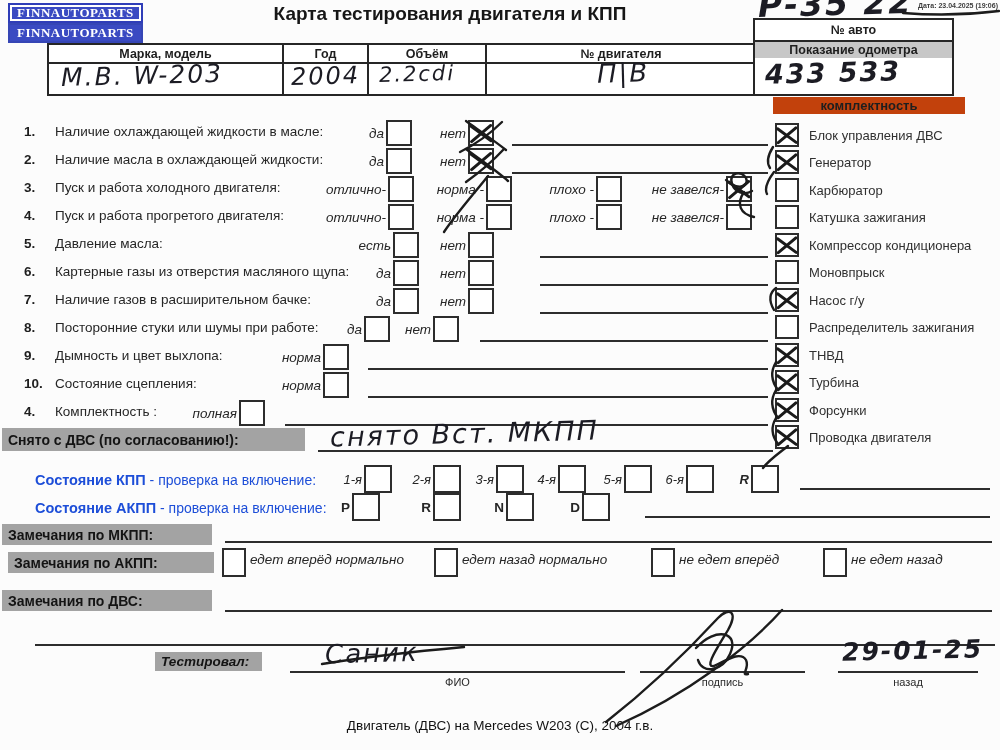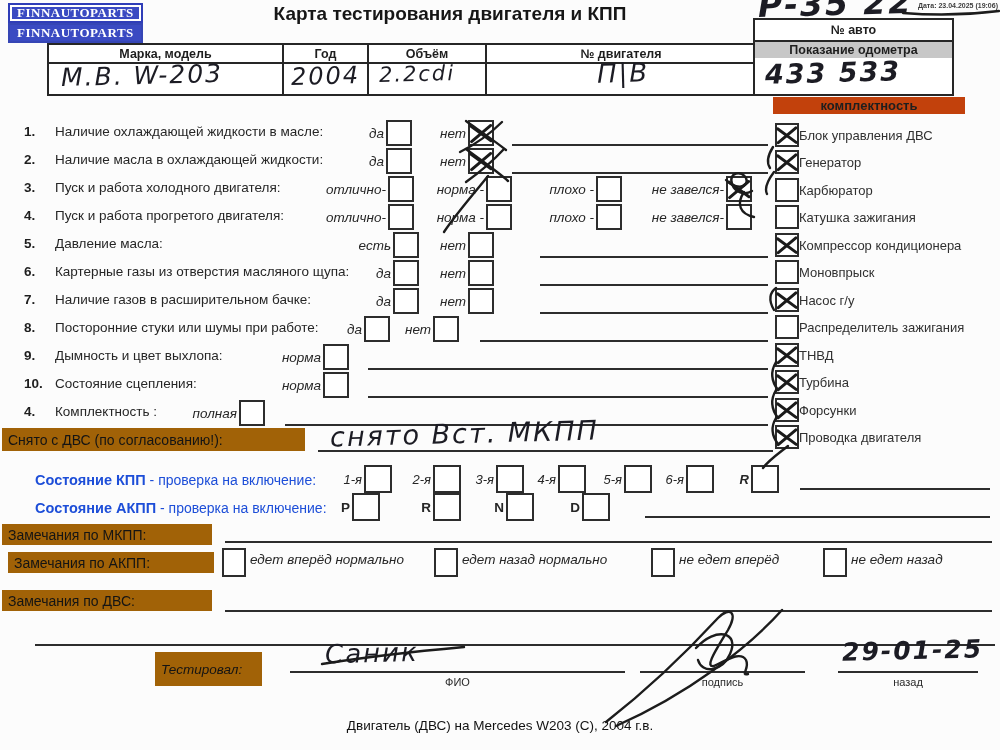--- a/index.html
+++ b/index.html
@@ -46,27 +46,27 @@
   .q-num{position:absolute;left:24px;top:4px;font-weight:bold;font-size:13.5px;}
   .q-label{position:absolute;left:55px;top:4px;font-size:13.5px;color:#262626;}
   .opt{position:absolute;top:0;height:26px;display:flex;align-items:center;justify-content:flex-end;gap:2px;}
   .opt-label{font-style:italic;font-size:13.5px;white-space:nowrap;color:#262626;}
   .opt .box{width:22px;height:22px;}
   .fline{position:absolute;height:0;border-bottom:2px solid #2d2d2d;}
 
   
   .eqhdr{position:absolute;left:773px;top:97px;width:192px;height:17px;background:#c2410c;
          display:flex;align-items:center;justify-content:center;font-weight:bold;font-size:13px;}
-  .eq-row{position:absolute;left:775px;height:24px;display:flex;align-items:center;}
+  .eq-row{position:absolute;left:775px;height:24px;display:flex;align-items:center;gap:10px;}
   .eq-row .box{width:20px;height:20px;}
   .eq-label{font-size:13px;color:#303030;white-space:nowrap;}
 
   
-  .gbar{position:absolute;background:#a16207;display:flex;align-items:center;
-        font-weight:normal;font-size:14px;padding-left:6px;box-sizing:border-box;color:#141414;}
+  .gbar{position:absolute;background:#a3a3a3;display:flex;align-items:center;
+        font-weight:bold;font-size:14px;padding-left:6px;box-sizing:border-box;color:#141414;}
 
   .sec-label{position:absolute;font-size:14px;color:#1d4ed8;white-space:nowrap;}
   .sec-label b{font-size:14.5px;}
   .gear .opt-label{font-size:13px;}
   .gear-bold .opt-label{font-style:normal;font-weight:bold;font-size:13.5px;}
   .gear .box,.gear-bold .box{width:24px;height:24px;}
   .r-label{font-style:italic;font-weight:bold;font-size:14px;}
 
   .rem-opt{position:absolute;display:flex;align-items:flex-start;gap:4px;}
   .rem-opt .box{width:20px;height:25px;}
@@ -379,21 +379,21 @@
     </span>
   <span class="rem-opt" style="left:823px;top:548px;">
       <span class="box"></span>
       <span class="opt-label">не едет назад</span>
     </span>
 
   <div class="gbar" style="left:2px;top:590px;width:210px;height:21px;">Замечания по ДВС:</div>
   <span class="fline" style="left:225px;width:767px;top:610px;position:absolute;"></span>
 
   <span class="fline" style="left:35px;width:960px;top:644px;position:absolute;border-bottom-width:2.5px;"></span>
-  <div class="gbar" style="left:155px;top:652px;width:107px;height:34px;font-style:italic;font-size:13.5px;">Тестировал:</div>
+  <div class="gbar" style="left:155px;top:652px;width:107px;height:19px;font-style:italic;font-size:13.5px;">Тестировал:</div>
 
   <div class="abs hw" style="left:325px;top:638px;font-size:26px;">Саник</div>
   <span class="fline" style="left:290px;width:335px;top:671px;position:absolute;"></span>
   <div class="sig-caption" style="left:290px;width:335px;top:676px;">ФИО</div>
 
   <span class="fline" style="left:640px;width:165px;top:671px;position:absolute;"></span>
   <div class="sig-caption" style="left:640px;width:165px;top:676px;">подпись</div>
 
   <div class="abs hw" style="left:842px;top:636px;font-size:25px;font-weight:bold;">29-01-25</div>
   <span class="fline" style="left:838px;width:140px;top:671px;position:absolute;"></span>

